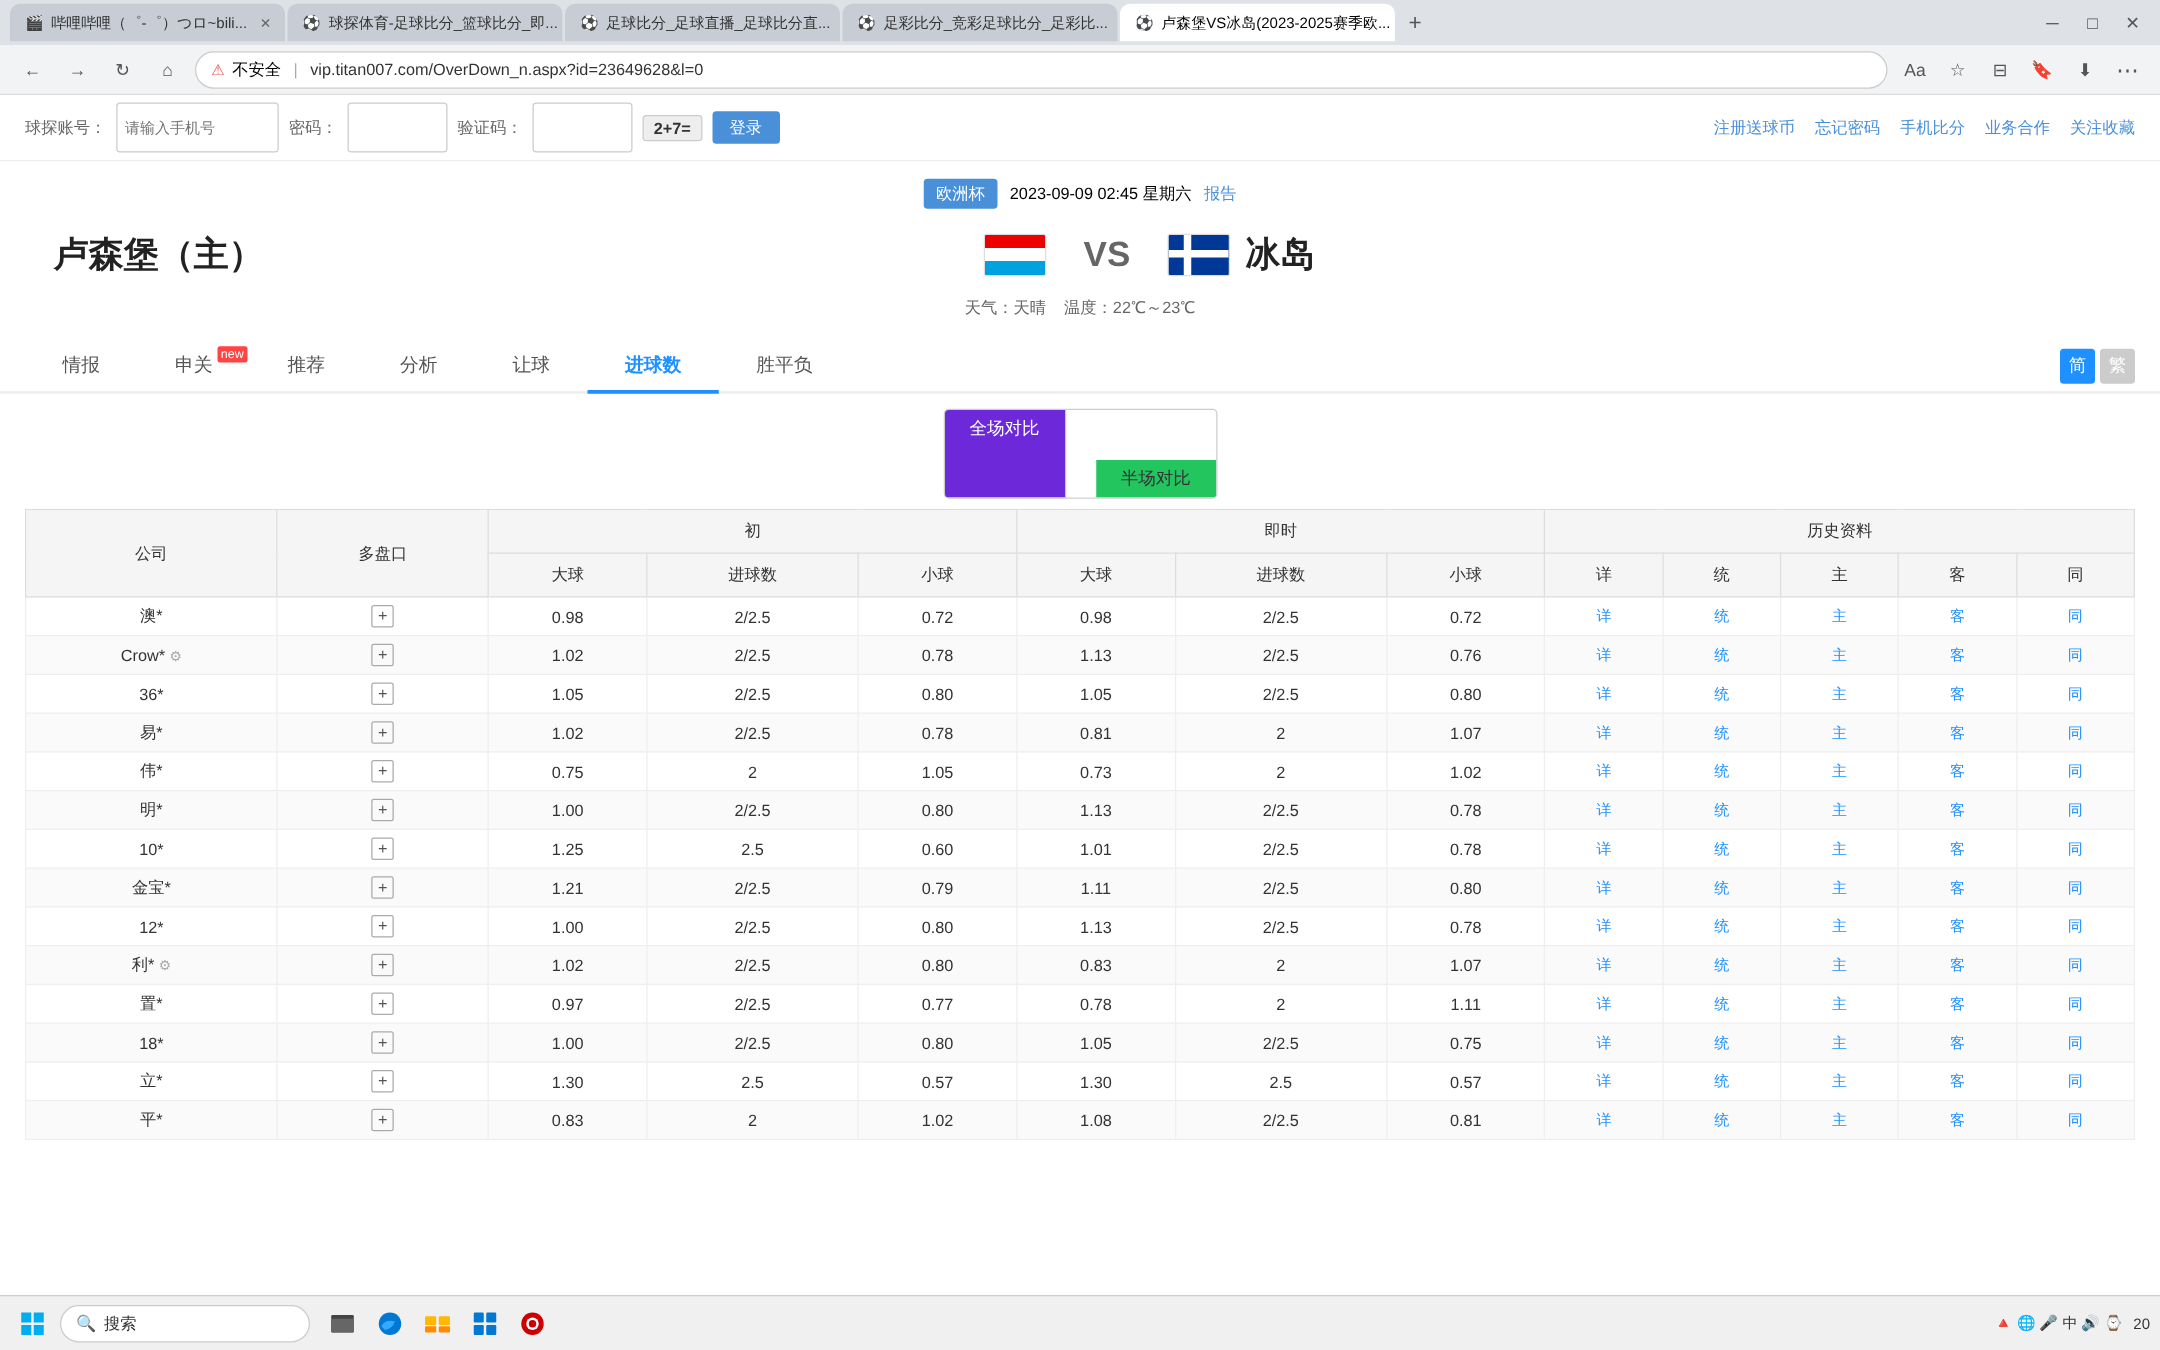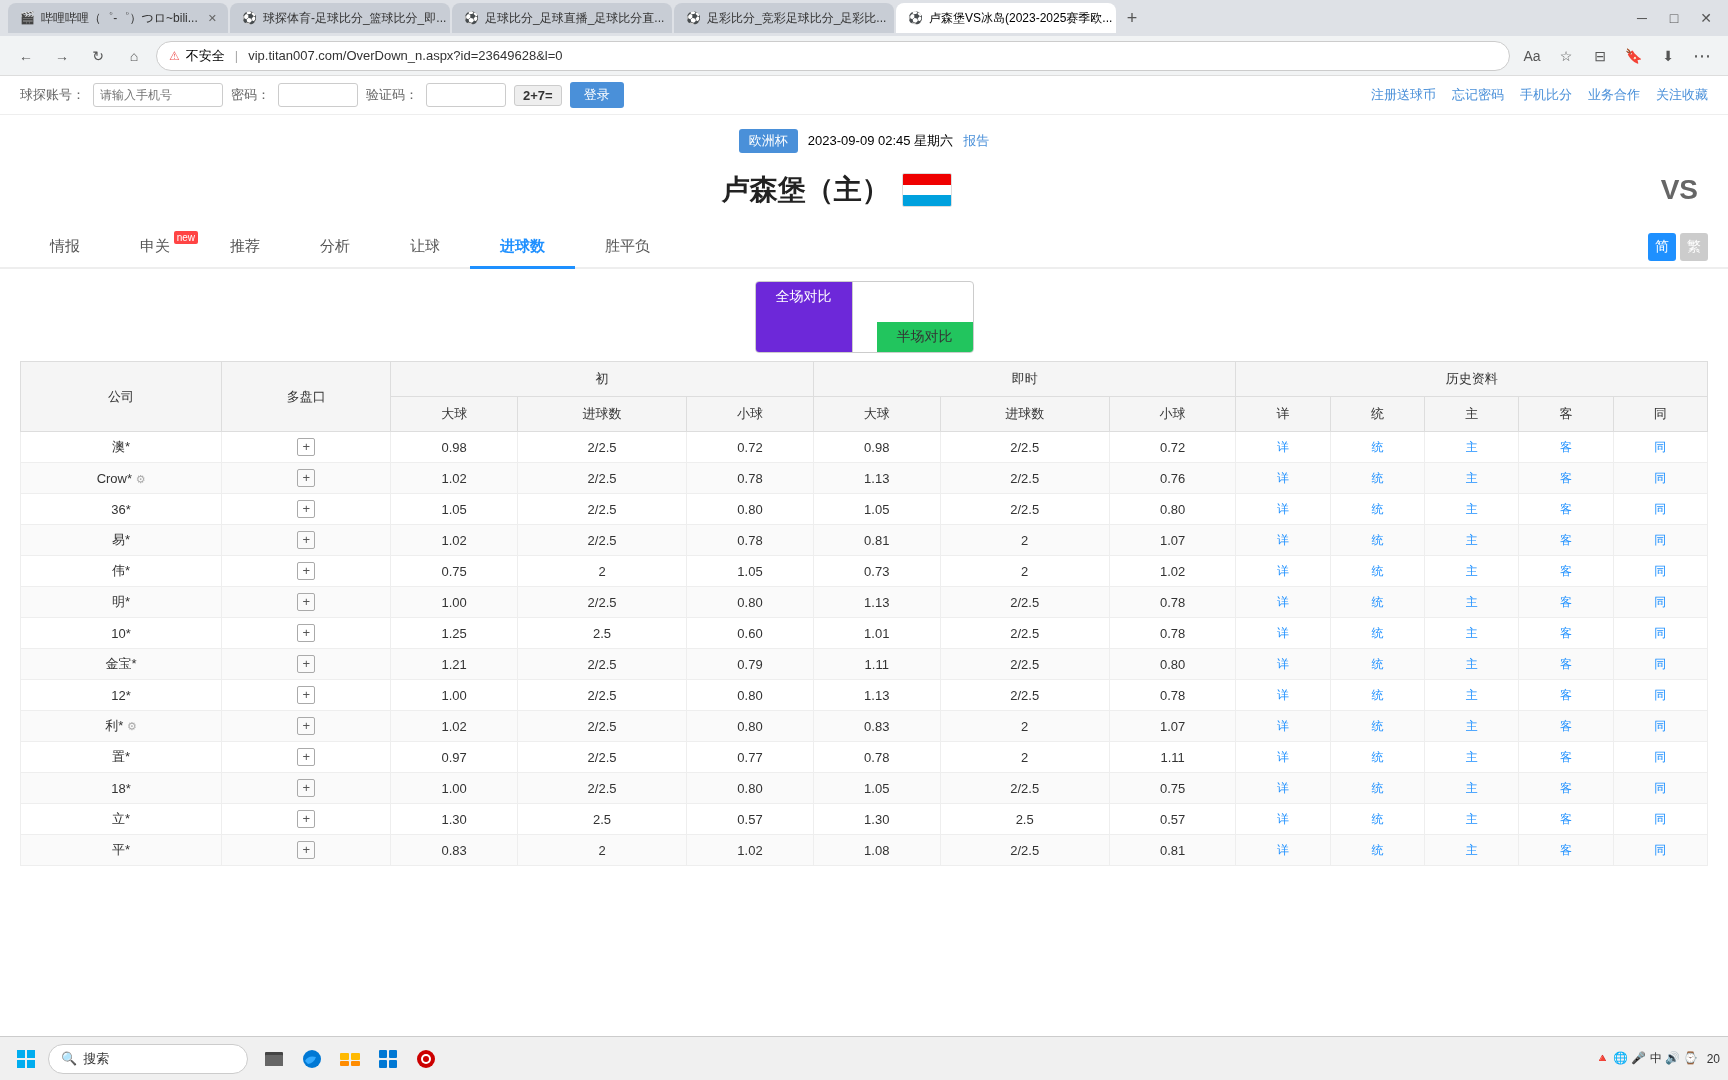--- a/index.html
+++ b/index.html
@@ -21,33 +21,33 @@
     .toolbar-actions { display: flex; gap: 6px; align-items: center; }
     .toolbar-icon-btn { width: 28px; height: 28px; display: flex; align-items: center; justify-content: center; color: #555; font-size: 14px; cursor: pointer; border-radius: 50%; }
 
     
     .page { background: #fff; }
 
     
     .login-bar { background: #fff; border-bottom: 1px solid #eee; padding: 6px 20px; display: flex; align-items: center; justify-content: space-between; }
     .login-left { display: flex; align-items: center; gap: 8px; font-size: 13px; color: #333; }
     .login-left label { color: #666; }
-    .login-left input { height: 24px; border: 1px solid #ccc; border-radius: 3px; padding: 0 6px; font-size: 12px; width: 130px; }
+    .login-left input { height: 40px; border: 1px solid #ccc; border-radius: 3px; padding: 0 6px; font-size: 12px; width: 130px; }
     .login-left .captcha-img { background: #eee; border: 1px solid #ccc; padding: 2px 8px; font-size: 13px; font-weight: bold; color: #333; border-radius: 3px; }
     .login-btn { background: #4a90d9; color: #fff; border: none; border-radius: 3px; padding: 4px 14px; font-size: 13px; cursor: pointer; }
     .login-right { display: flex; gap: 16px; font-size: 13px; color: #4a90d9; cursor: pointer; }
 
     
     .match-header { text-align: center; padding: 14px 0 8px; }
     .match-date-bar { display: inline-flex; align-items: center; gap: 10px; margin-bottom: 18px; }
     .league-badge { background: #4a90d9; color: #fff; padding: 3px 10px; border-radius: 3px; font-size: 13px; }
     .report-link { color: #4a90d9; font-size: 13px; cursor: pointer; }
 
     .match-teams { display: flex; align-items: center; justify-content: center; gap: 0; margin-bottom: 10px; }
-    .team-home { display: flex; align-items: center; gap: 12px; justify-content: center; flex: 1; margin-left: 43px; }
+    .team-home { display: flex; align-items: center; gap: 12px; justify-content: space-between; flex: 1; margin-left: 43px; }
     .team-away { display: flex; align-items: center; gap: 12px; justify-content: flex-start; flex: 1; }
     .team-name { font-size: 28px; font-weight: bold; color: #222; }
     .vs-text { font-size: 28px; font-weight: bold; color: #666; padding: 0 30px; }
 
     
     .flag-lu { display: inline-block; width: 50px; height: 34px; background: linear-gradient(to bottom, #ef0000 33%, #fff 33% 66%, #00a1de 66%); border: 1px solid #ddd; border-radius: 2px; }
     
     .flag-is { display: inline-block; width: 50px; height: 34px; position: relative; background: #003897; border: 1px solid #ddd; border-radius: 2px; overflow: hidden; }
     .flag-is::before { content: ''; position: absolute; left: 12px; top: 0; width: 6px; height: 100%; background: #fff; }
     .flag-is::after { content: ''; position: absolute; top: 12px; left: 0; width: 100%; height: 6px; background: #fff; }
@@ -178,20 +178,29 @@
       <span class="league-badge">欧洲杯</span>
       <span>2023-09-09 02:45 星期六</span>
       <span class="report-link">报告</span>
     </div>
     <div class="match-teams">
       <div class="team-home">
         <span class="team-name">卢森堡（主）</span>
         <span class="flag-lu"></span>
       </div>
       <span class="vs-text">VS</span>
+      <div class="team-away">
+        <span class="flag-is"></span>
+        <span class="team-name">冰岛</span>
+      </div>
+    </div>
+    <div class="weather-bar">
+      <span>天气：天晴</span>
+      &nbsp;&nbsp;
+      <span>温度：22℃～23℃</span>
     </div>
   </div>
 
   <div class="nav-tabs">
     <div class="nav-tab">情报</div>
     <div class="nav-tab" style="position:relative;">
       申关
       <span style="position:absolute;top:4px;right:2px;background:#ff4444;color:#fff;font-size:10px;padding:1px 3px;border-radius:2px;">new</span>
     </div>
     <div class="nav-tab">推荐</div>

